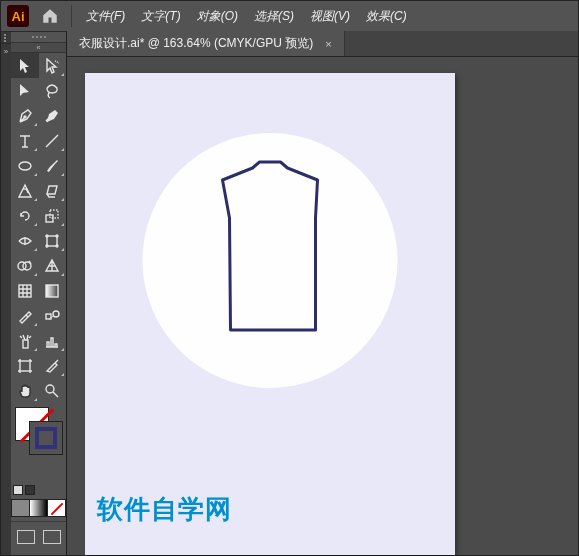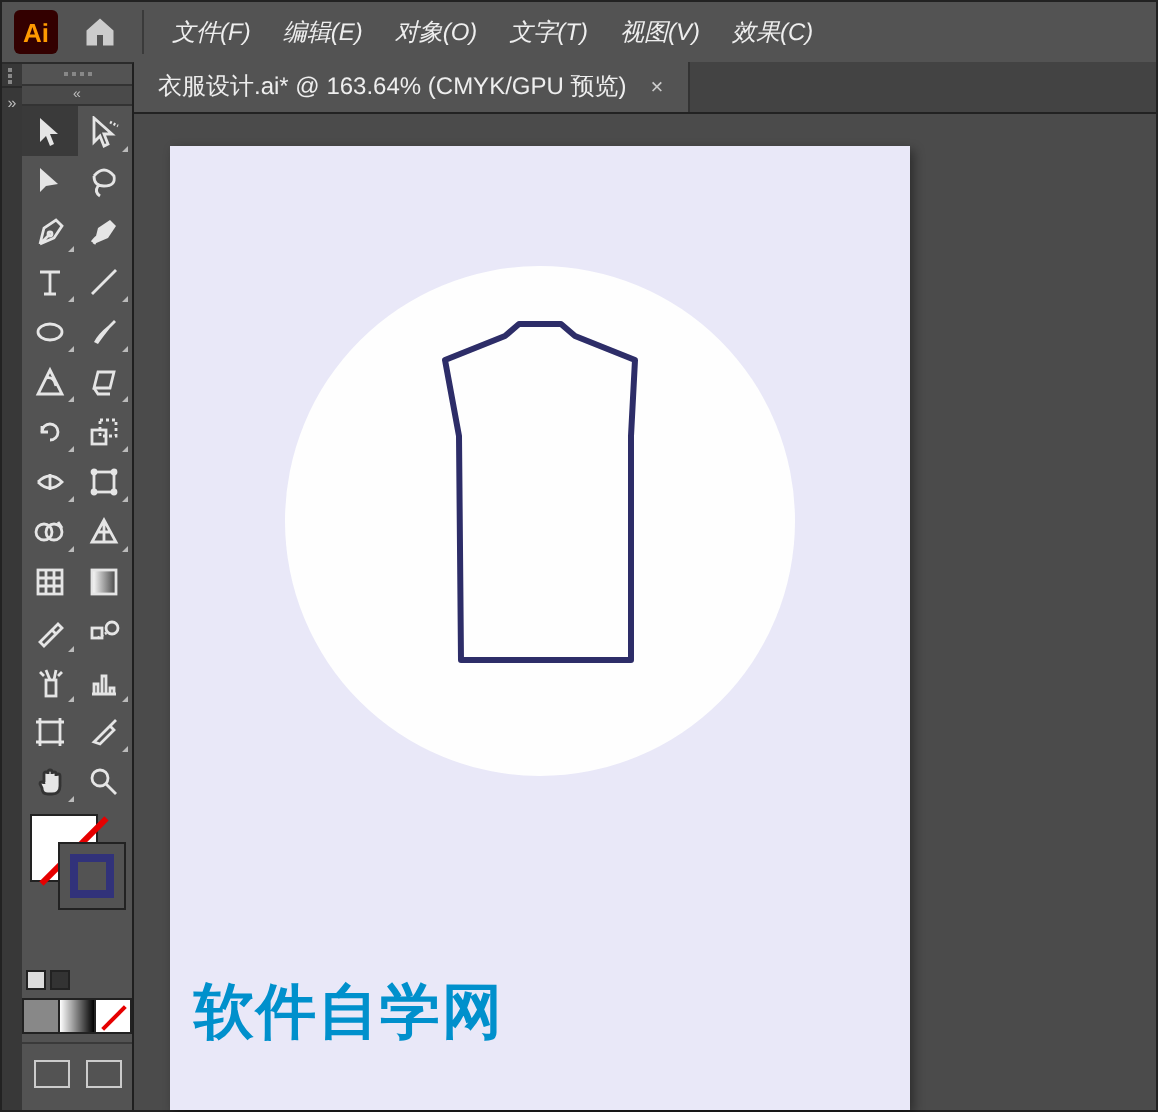--- a/index.html
+++ b/index.html
@@ -58,40 +58,40 @@
   .main { flex:1; display:flex; flex-direction:column; background:#4b4b4b; min-width:0;}
   .tabbar { height:28px; background:#434343; display:flex; align-items:stretch; border-bottom:1px solid #222; }
   .tab { background:#535353; display:flex; align-items:center; padding:0 12px; font-size:12px; color:#eee; gap:12px; border-right:1px solid #333; }
   .tab .close { color:#ccc; font-size:11px; }
   .canvas-wrap { flex:1; background:#4b4b4b; position:relative; padding:16px 0 0 18px; }
   .artboard { width:370px; height:482px; background:#e9e8f8; box-shadow:2px 2px 5px rgba(0,0,0,.4); position:relative; }
   .circle { width:255px; height:255px; border-radius:50%; background:#fefefe; position:absolute; top:60px; left:50%; transform:translateX(-50%); }
   .vest { position:absolute; top:85px; left:50%; transform:translateX(-50%); }
   .vest svg { width:115px; height:175px; }
   .watermark { position:absolute; bottom:28px; left:12px; }
-  .watermark .cn { font-weight:bold; font-size:30px; color:#0090cc; letter-spacing:1px; }
+  .watermark .cn { font-weight:bold; font-size:26px; color:#0090cc; letter-spacing:1px; }
   .watermark .en { font-weight:bold; font-size:11px; color:#00a9e6; letter-spacing:0.5px; margin-top:-2px;}
 </style>
 </head>
 <body>
 
 <div class="app">
 
   <div class="menubar">
     <div class="app-icon">Ai</div>
     <div class="home-icon">
       <svg viewBox="0 0 24 24">
           <path d="M3 11 L12 3 L21 11 V21 H14 V14 H10 V21 H3 Z"></path>
         </svg>
     </div>
     <div class="divider"></div>
     <div class="menu-item">文件(F)</div>
-    <div class="menu-item">编辑(E)</div>
+    <div class="menu-item">文字(T)</div>
     <div class="menu-item">对象(O)</div>
-    <div class="menu-item">文字(T)</div>
+    <div class="menu-item">选择(S)</div>
     <div class="menu-item">视图(V)</div>
     <div class="menu-item">效果(C)</div>
   </div>
 
   <div class="body">
 
     <div class="leftstrip">
       <div class="grip">
           <div class="dots">
             <div class="dot"></div>

